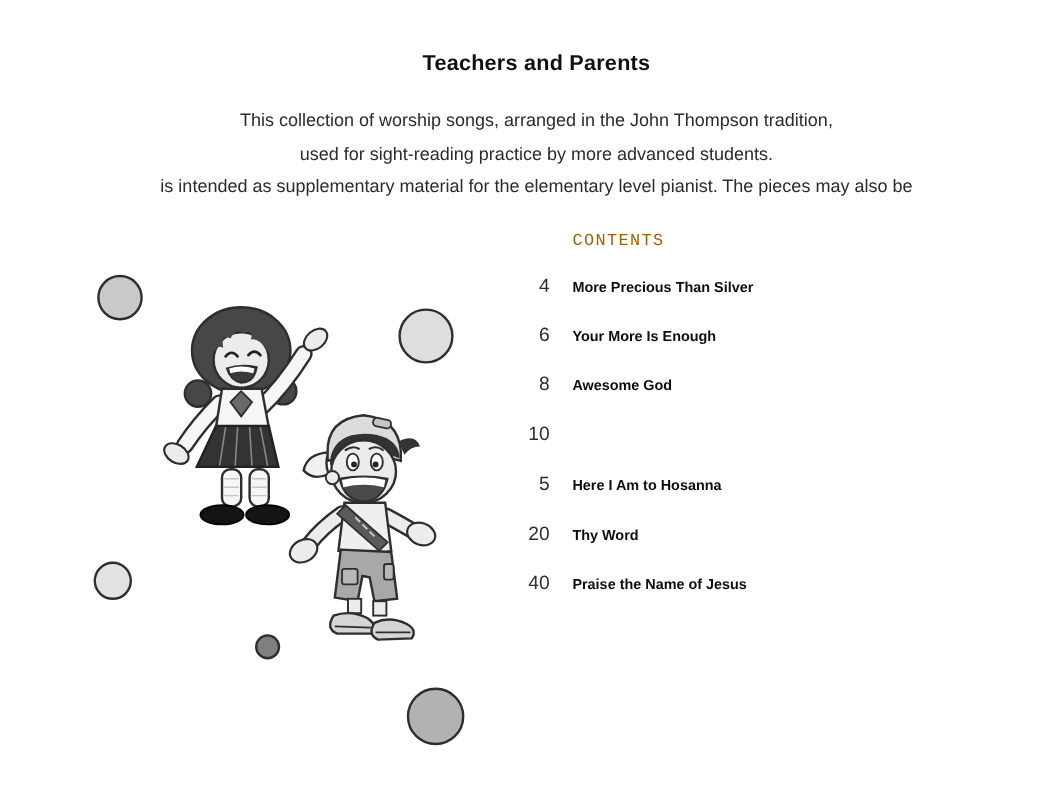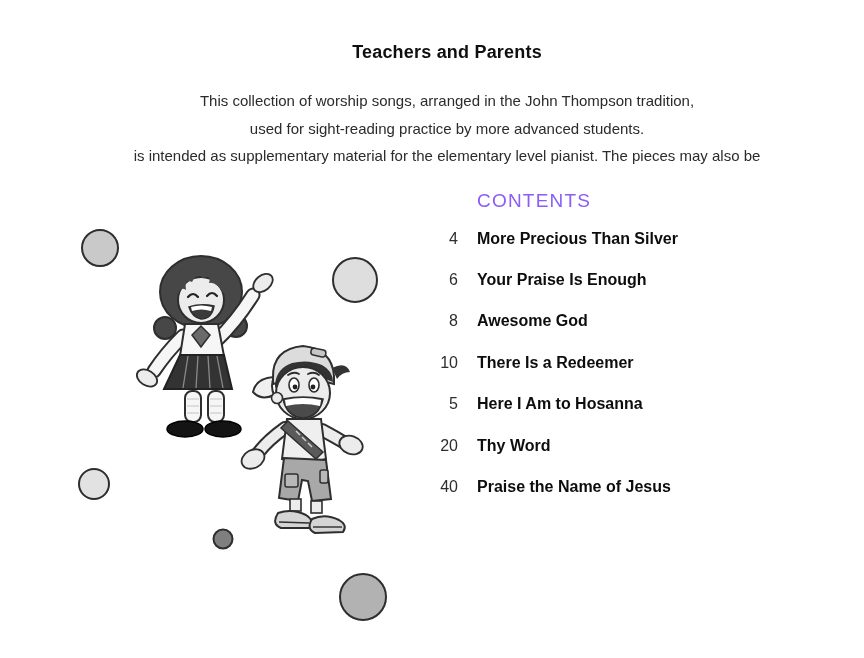--- a/index.html
+++ b/index.html
@@ -15,27 +15,27 @@
 
   
   .header { position:absolute; top:42px; left:0; width:864px; text-align:center; }
   .page-title { font-size:18px; font-weight:700; letter-spacing:.2px; color:#0f0f0f; }
   .intro { margin-top:24px; font-size:15px; line-height:27.5px; color:#2b2b2b; font-weight:400; }
   .intro div { white-space:nowrap; }
 
   
   .contents { position:absolute; left:423px; top:189px; width:330px; }
   .contents-heading {
-    font-size:19px; font-weight:400; color:#8b5cf6;
-    letter-spacing:1.2px; padding-left:39px; line-height:24px;
+    font-size:14px; font-weight:400; color:#a16207;
+    letter-spacing:1.2px; padding-left:39px; line-height:24px;font-family:Liberation Mono, monospace;
   }
   .toc-list { margin-top:5px; list-style:none; }
   .toc-row { display:flex; align-items:center; height:41.4px; }
   .toc-page { width:20px; text-align:right; font-size:16px; font-weight:400; color:#2e2e2e; flex:0 0 20px; }
-  .toc-title { margin-left:19px; font-size:16px; font-weight:700; color:#0d0d0d; white-space:nowrap; }
+  .toc-title { margin-left:19px; font-size:12px; font-weight:700; color:#0d0d0d; white-space:nowrap; }
 
   
   .illustration-svg { position:absolute; left:0; top:0; width:864px; height:658px; }
 </style>
 </head>
 <body>
 
 <div class="page">
 
   <div class="header">
@@ -144,29 +144,28 @@
 
   <div class="contents">
     <div class="contents-heading">CONTENTS</div>
     <div class="toc-list">
       <div class="toc-row">
         <span class="toc-page">4</span>
         <span class="toc-title">More Precious Than Silver</span>
       </div>
       <div class="toc-row">
         <span class="toc-page">6</span>
-        <span class="toc-title">Your Praise Is Enough</span>
+        <span class="toc-title">Your More Is Enough</span>
       </div>
       <div class="toc-row">
         <span class="toc-page">8</span>
         <span class="toc-title">Awesome God</span>
       </div>
       <div class="toc-row">
         <span class="toc-page">10</span>
-        <span class="toc-title">There Is a Redeemer</span>
       </div>
       <div class="toc-row">
         <span class="toc-page">5</span>
         <span class="toc-title">Here I Am to Hosanna</span>
       </div>
       <div class="toc-row">
         <span class="toc-page">20</span>
         <span class="toc-title">Thy Word</span>
       </div>
       <div class="toc-row">

